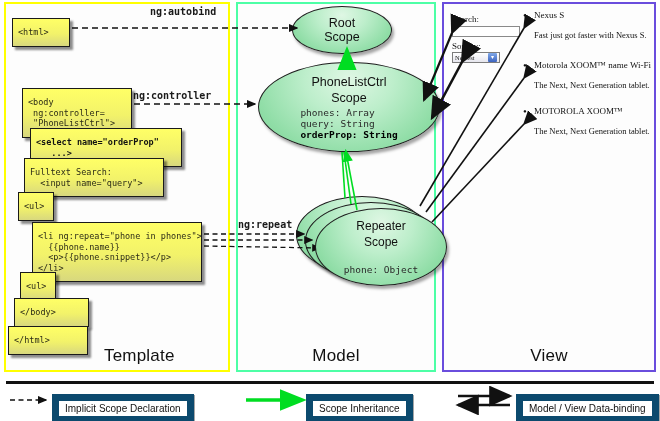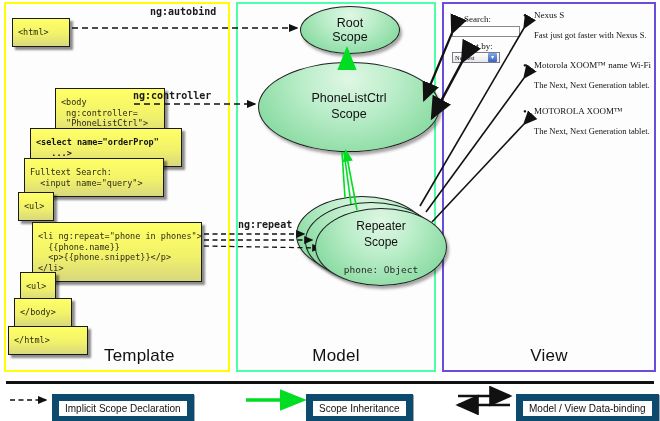--- a/index.html
+++ b/index.html
@@ -20,50 +20,50 @@
   .code{position:absolute;box-sizing:border-box;
         border:1.5px solid #1a1a1a;
         background:linear-gradient(180deg,#ffff66 0%,#f2f26a 55%,#d8d87e 100%);
         font-family:"DejaVu Sans Mono","Liberation Mono",monospace;
         font-size:8.5px;line-height:10.5px;color:#2b2b17;
         padding:8px 5px;white-space:pre;
         box-shadow:2.5px 2.5px 2px rgba(0,0,0,.45);}
   .code.bold{font-weight:bold;color:#111;}
 
   #code-html   {left:12px; top:18px;  width:58px;}
-  #code-body   {left:22px; top:88px;  width:110px;margin-left:33px;}
+  #code-body   {left:22px; top:88px;  width:110px;}
   #code-select {left:30px; top:128px; width:152px;}
   #code-search {left:24px; top:158px; width:140px;}
   #code-ul1    {left:18px; top:192px; width:36px;}
   #code-li     {left:32px; top:222px; width:170px;}
   #code-ul2    {left:20px; top:272px; width:36px;}
-  #code-bodyend{left:14px; top:298px; width:58px;}
+  #code-bodyend{left:14px; top:298px; width:75px;}
   #code-htmlend{left:8px;  top:326px; width:80px;}
 
   
   .scope{position:absolute;border-radius:50%;
          border:1.5px solid #1f1f1f;
          background:radial-gradient(ellipse at 50% 18%,#dff7e4 0%,#bdeecb 35%,#8fdda6 75%,#79cf93 100%);
          box-shadow:2px 3px 3px rgba(0,0,0,.35);
          display:flex;flex-direction:column;align-items:center;justify-content:center;
          text-align:center;color:#111;}
-  #scope-root{left:300px;top:6px;width:98px;height:46px;font-size:12.5px;line-height:14px;}
+  #scope-root{left:292px;top:6px;width:98px;height:46px;font-size:12.5px;line-height:14px;}
   #scope-ctrl{left:258px;top:62px;width:180px;height:88px;}
   #scope-ctrl .title{font-size:12.5px;line-height:14px;margin-bottom:2px;}
   .props{font-family:"DejaVu Sans Mono","Liberation Mono",monospace;
          font-size:9.5px;line-height:11px;color:#2a2a2a;text-align:left;}
   .props b{color:#000;}
 
   #scope-rep3{left:296px;top:196px;width:130px;height:76px;}
   #scope-rep2{left:305px;top:202px;width:130px;height:76px;}
   #scope-rep1{left:315px;top:208px;width:130px;height:76px;z-index:3;}
   #scope-rep1 .title{font-size:12px;line-height:13.5px;margin-bottom:3px;}
 
   
-  .v-lbl{position:absolute;font-family:"Liberation Serif",serif;font-size:9px;color:#111;margin-left:12px;}
+  .v-lbl{position:absolute;font-family:"Liberation Serif",serif;font-size:9px;color:#111;}
   .v-input{position:absolute;box-sizing:border-box;border:1px solid #8a8a8a;background:#ffffff;}
   .v-select{position:absolute;box-sizing:border-box;border:1px solid #7c7c7c;
             background:linear-gradient(180deg,#ffffff,#e6e6ee);
             font-family:"Liberation Serif",serif;font-size:6.5px;color:#222;
             padding:1px 2px;display:flex;align-items:center;justify-content:space-between;}
   .v-select .arrow{display:inline-block;width:9px;height:9px;
             background:linear-gradient(180deg,#7fa8e8,#3d64c0);color:#fff;
             font-size:6px;line-height:9px;text-align:center;border-radius:1px;}
   .v-item{position:absolute;font-family:"Liberation Serif",serif;font-size:9px;color:#111;}
   .v-item .bullet{position:absolute;left:-11px;top:1px;font-size:11px;line-height:9px;}
@@ -117,20 +117,25 @@
 <div class="scope" id="scope-rep2"></div>
 
 <div class="scope" id="scope-root">
   <div>Root</div>
   <div>Scope</div>
 </div>
 
 <div class="scope" id="scope-ctrl">
   <div class="title">PhoneListCtrl</div>
   <div class="title">Scope</div>
+  <div class="props">
+    <div>phones: Array</div>
+    <div>query: String</div>
+    <div><b>orderProp: String</b></div>
+  </div>
 </div>
 
 <div class="scope" id="scope-rep1">
   <div class="title">Repeater</div>
   <div class="title">Scope</div>
   <div class="props" style="margin-top:11px;">
     <div>phone: Object</div>
   </div>
 </div>
 

